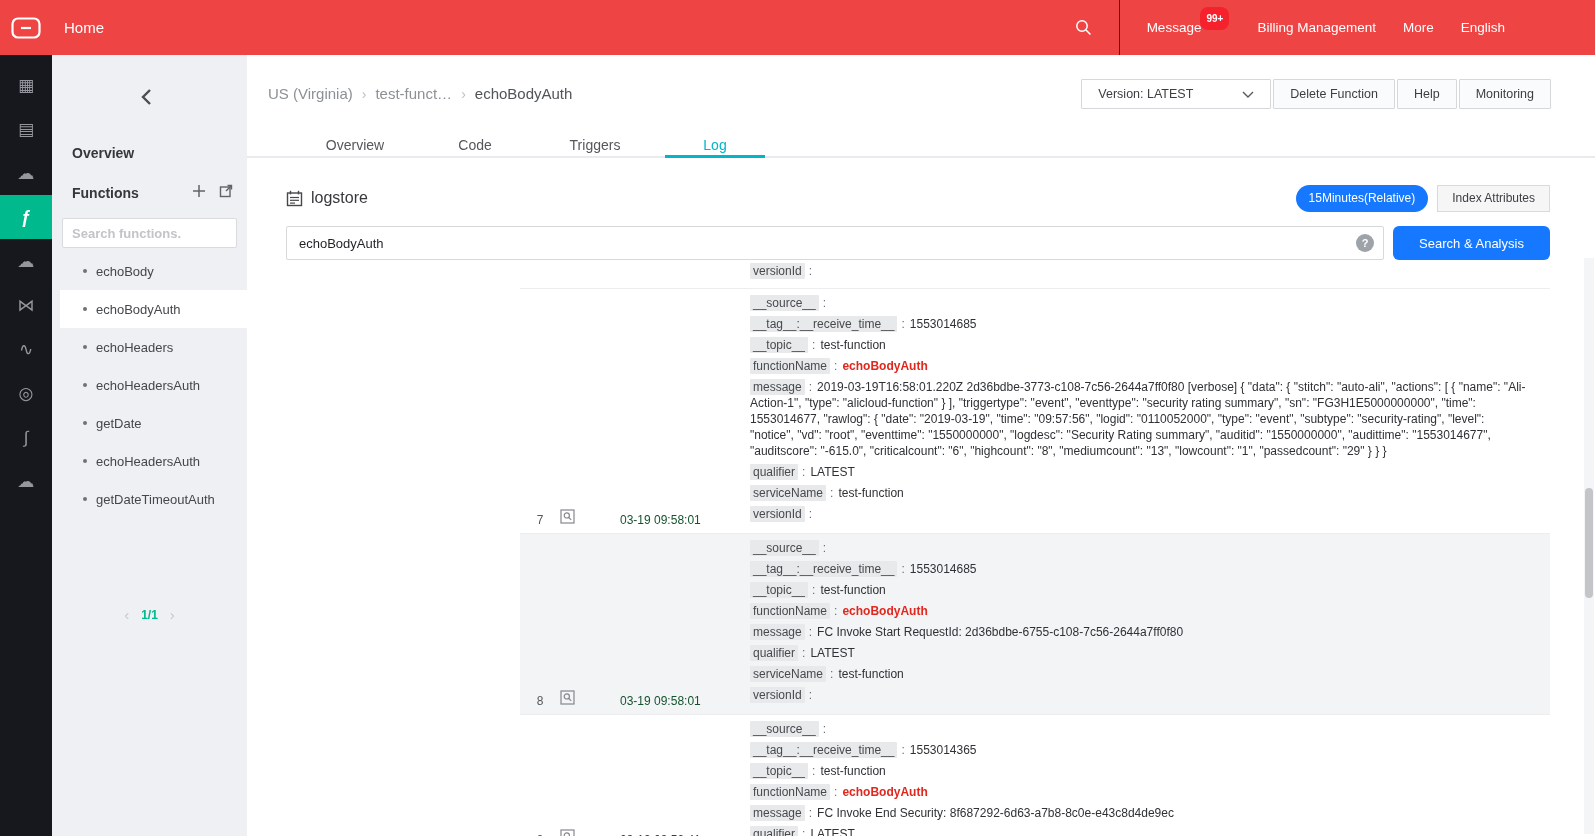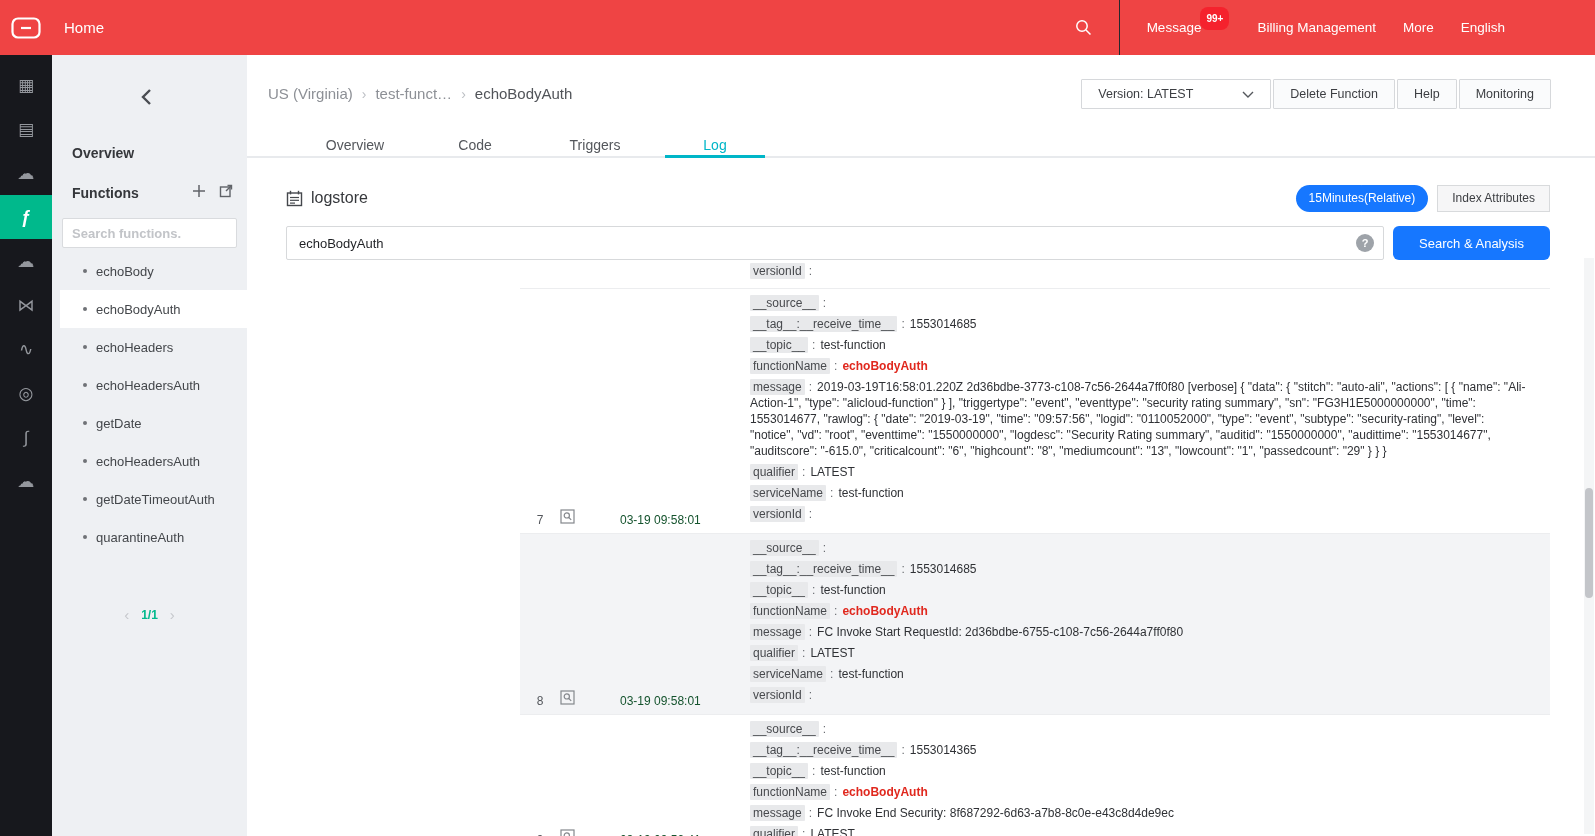--- a/index.html
+++ b/index.html
@@ -195,24 +195,20 @@
     <span class="func-label">getDate</span>
   </div>
       <div class="func-item">
     <span class="dot"></span>
     <span class="func-label">echoHeadersAuth</span>
   </div>
       <div class="func-item">
     <span class="dot"></span>
     <span class="func-label">getDateTimeoutAuth</span>
   </div>
-      <div class="func-item">
-    <span class="dot"></span>
-    <span class="func-label">quarantineAuth</span>
-  </div>
     </div>
   <div class="pagination">
     <span class="pg-arrow">‹</span>
     <span class="pg-current">1/1</span>
     <span class="pg-arrow">›</span>
   </div>
 </div>
 
 <div class="main">
 

